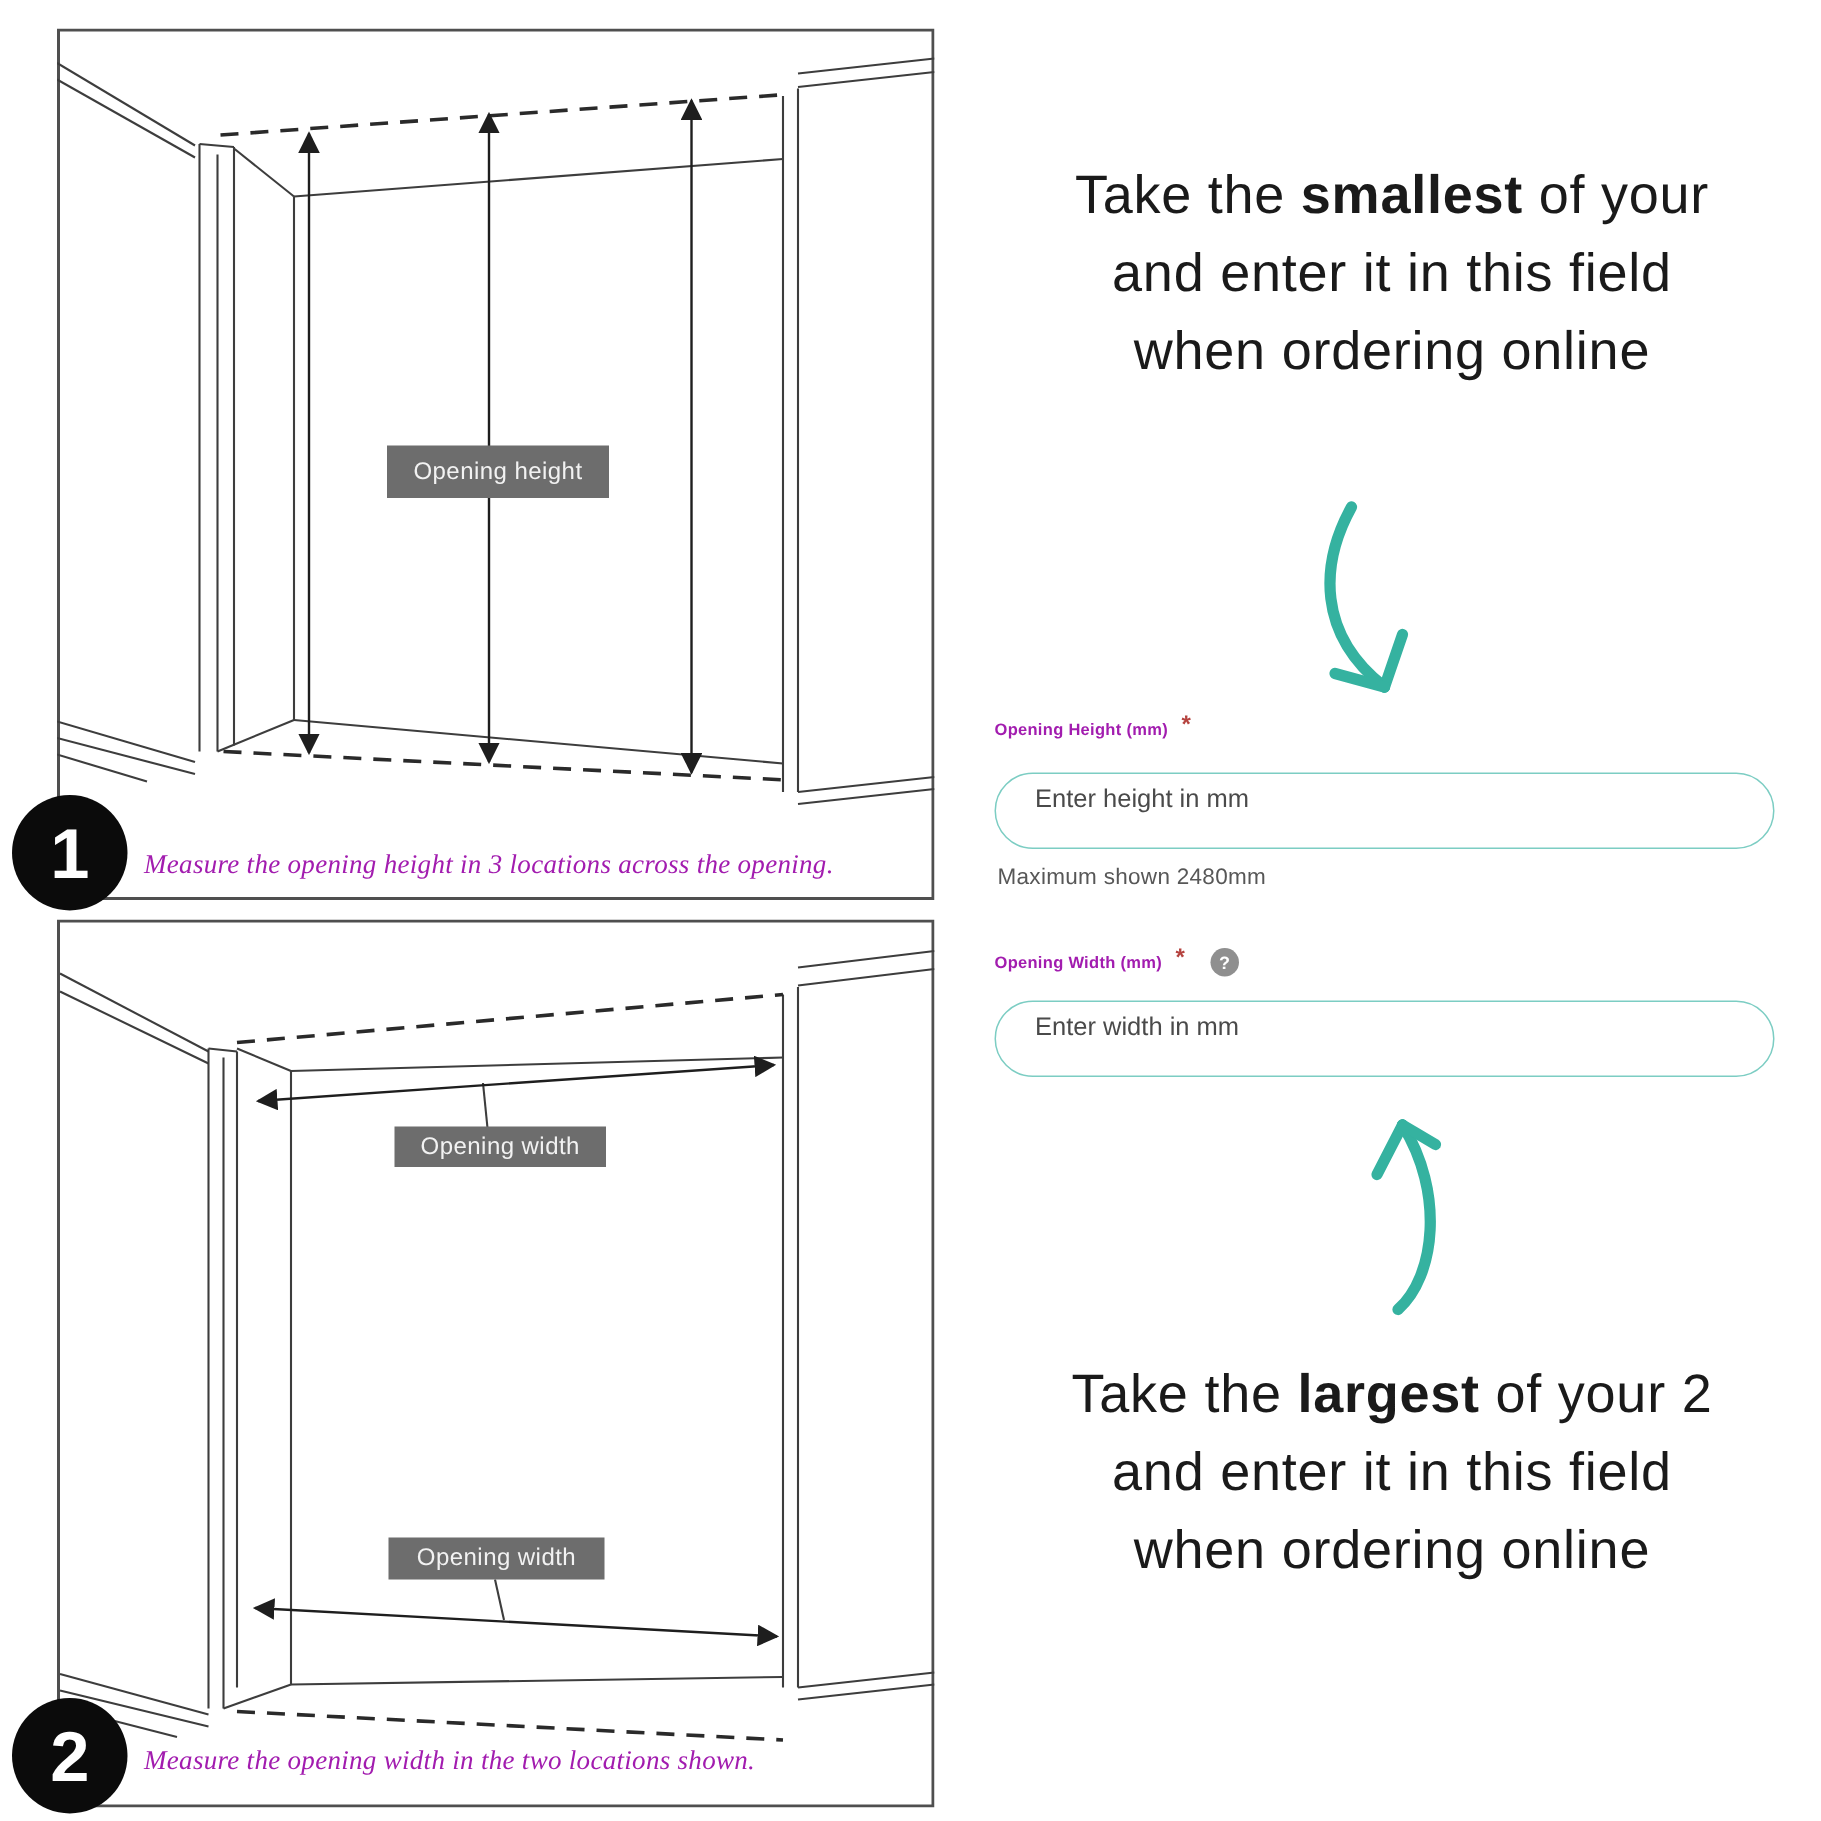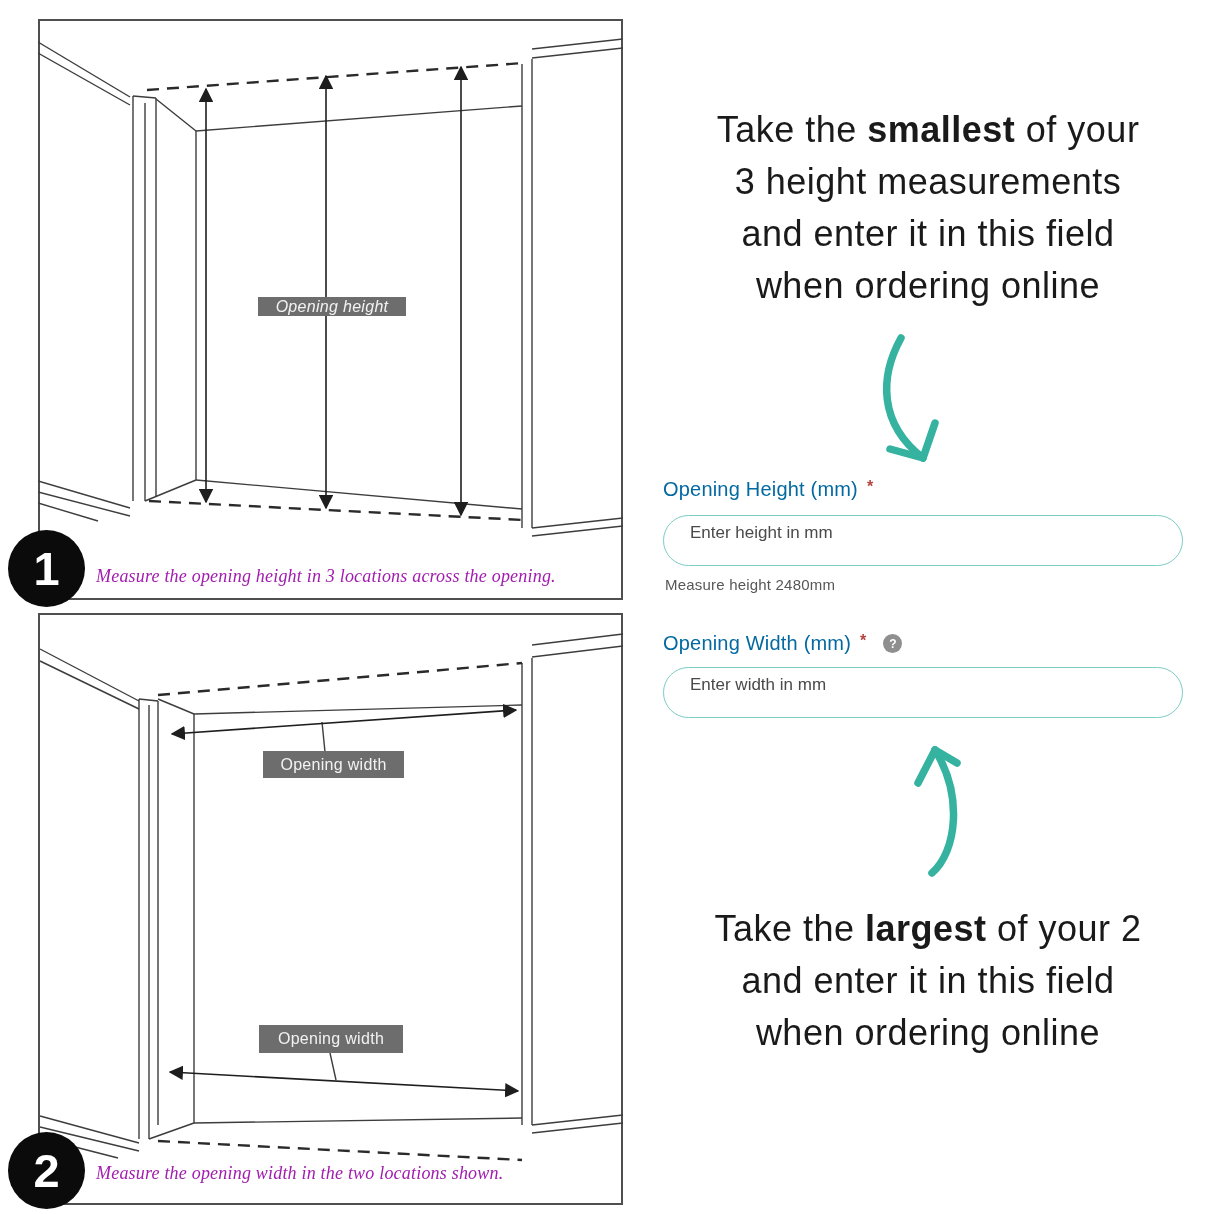--- a/index.html
+++ b/index.html
@@ -16,21 +16,21 @@
         color:#ffffff;display:flex;align-items:center;justify-content:center;
         font-size:47px;font-weight:800;}
 
   
   .big-text{position:absolute;left:648px;width:560px;text-align:center;color:#1a1a1a;
         font-size:36px;line-height:52px;letter-spacing:.5px;}
   .big-text .b{font-weight:700;}
   .curved-arrow{position:absolute;}
 
   .field-label-row{position:absolute;display:flex;align-items:center;gap:9px;}
-  .field-label{font-size:20px;font-weight:400;color:#0369a1;letter-spacing:.2px;}
+  .field-label{font-size:11px;font-weight:700;color:#a21caf;letter-spacing:.2px;}
   .req{color:#b5433f;font-size:16px;font-weight:700;position:relative;top:-3px;}
   .help-icon{width:19px;height:19px;border-radius:50%;background:#8f8f8f;color:#ffffff;
         font-size:12px;font-weight:700;display:flex;align-items:center;justify-content:center;}
   .pill-input{position:absolute;width:520px;height:51px;box-sizing:border-box;
         border:1.6px solid #7ccdc3;border-radius:26px;background:#ffffff;outline:none;
         padding:0 0 16px 26px;font-size:17px;color:#444444;font-family:"Liberation Sans",sans-serif;}
   .pill-input::placeholder{color:#4a4a4a;opacity:1;}
   .helper-text{position:absolute;font-size:15px;color:#575757;letter-spacing:.2px;}
 </style>
 </head>
@@ -75,21 +75,21 @@
     <g stroke="#2a2a2a" stroke-width="2.4" fill="none" stroke-dasharray="12 8">
       <path d="M109,71 L486,44"></path>
         <path d="M111,482 L486,501"></path>
     </g>
     <g stroke="#1e1e1e" stroke-width="1.6" fill="none" marker-start="url(#ah1)" marker-end="url(#ah1)">
       <line x1="168" y1="70" x2="168" y2="483"></line>
       <line x1="288" y1="57" x2="288" y2="489"></line>
       <line x1="423" y1="48" x2="423" y2="496"></line>
     </g>
   </svg>
-  <div class="measure-label" style="left:258px;top:297px;width:148px;height:19px;font-style:italic;">Opening height</div>
+  <div class="measure-label" style="left:258px;top:297px;width:148px;height:35px;">Opening height</div>
   <div class="caption" style="left:96px;top:566px;">Measure the opening height in 3 locations across the opening.</div>
   <div class="step-badge" style="left:8px;top:530px;">
     <span>1</span>
   </div>
 
   <svg class="diagram-svg" style="left:38px;top:613px;" width="585" height="592" viewBox="0 0 585 592">
     <defs>
       <marker id="ah2" viewBox="0 0 10 10" refX="9" refY="5" markerWidth="9" markerHeight="9" orient="auto-start-reverse">
           <path d="M0,0 L10,5 L0,10 z" fill="#1e1e1e"></path>
         </marker>
@@ -136,39 +136,38 @@
   </svg>
   <div class="measure-label" style="left:263px;top:751px;width:141px;height:27px;">Opening width</div>
   <div class="measure-label" style="left:259px;top:1025px;width:144px;height:28px;">Opening width</div>
   <div class="caption" style="left:96px;top:1163px;">Measure the opening width in the two locations shown.</div>
   <div class="step-badge" style="left:8px;top:1132px;">
     <span>2</span>
   </div>
 
   <div class="big-text" style="top:88px;margin-top:16px;">
     <div><span>Take the </span><span class="b">smallest</span><span> of your</span></div>
-    <div>3 height measurements</div>
     <div>and enter it in this field</div>
     <div>when ordering online</div>
   </div>
 
   <svg class="curved-arrow" style="left:858px;top:328px;" width="140" height="150" viewBox="0 0 140 150">
     <g stroke="#35b2a0" stroke-width="7.5" fill="none" stroke-linecap="round" stroke-linejoin="round">
       <path d="M43,10 C22,48 20,95 65,130"></path>
       <path d="M65,130 L77,95"></path>
       <path d="M65,130 L32,121"></path>
     </g>
   </svg>
 
   <div class="field-label-row" style="left:663px;top:478px;">
     <span class="field-label">Opening Height (mm)</span>
     <span class="req">*</span>
   </div>
   <input class="pill-input" type="text" style="left: 663px; top: 515px;" placeholder="Enter height in mm">
-  <div class="helper-text" style="left:665px;top:576px;">Measure height 2480mm</div>
+  <div class="helper-text" style="left:665px;top:576px;">Maximum shown 2480mm</div>
 
   <div class="field-label-row" style="left:663px;top:632px;">
     <span class="field-label">Opening Width (mm)</span>
     <span class="req">*</span>
     <span class="help-icon" style="margin-left:8px;">?</span>
   </div>
   <input class="pill-input" type="text" style="left: 663px; top: 667px;" placeholder="Enter width in mm">
 
   <svg class="curved-arrow" style="left:893px;top:733px;" width="120" height="158" viewBox="0 0 120 158">
     <g stroke="#35b2a0" stroke-width="7.5" fill="none" stroke-linecap="round" stroke-linejoin="round">

